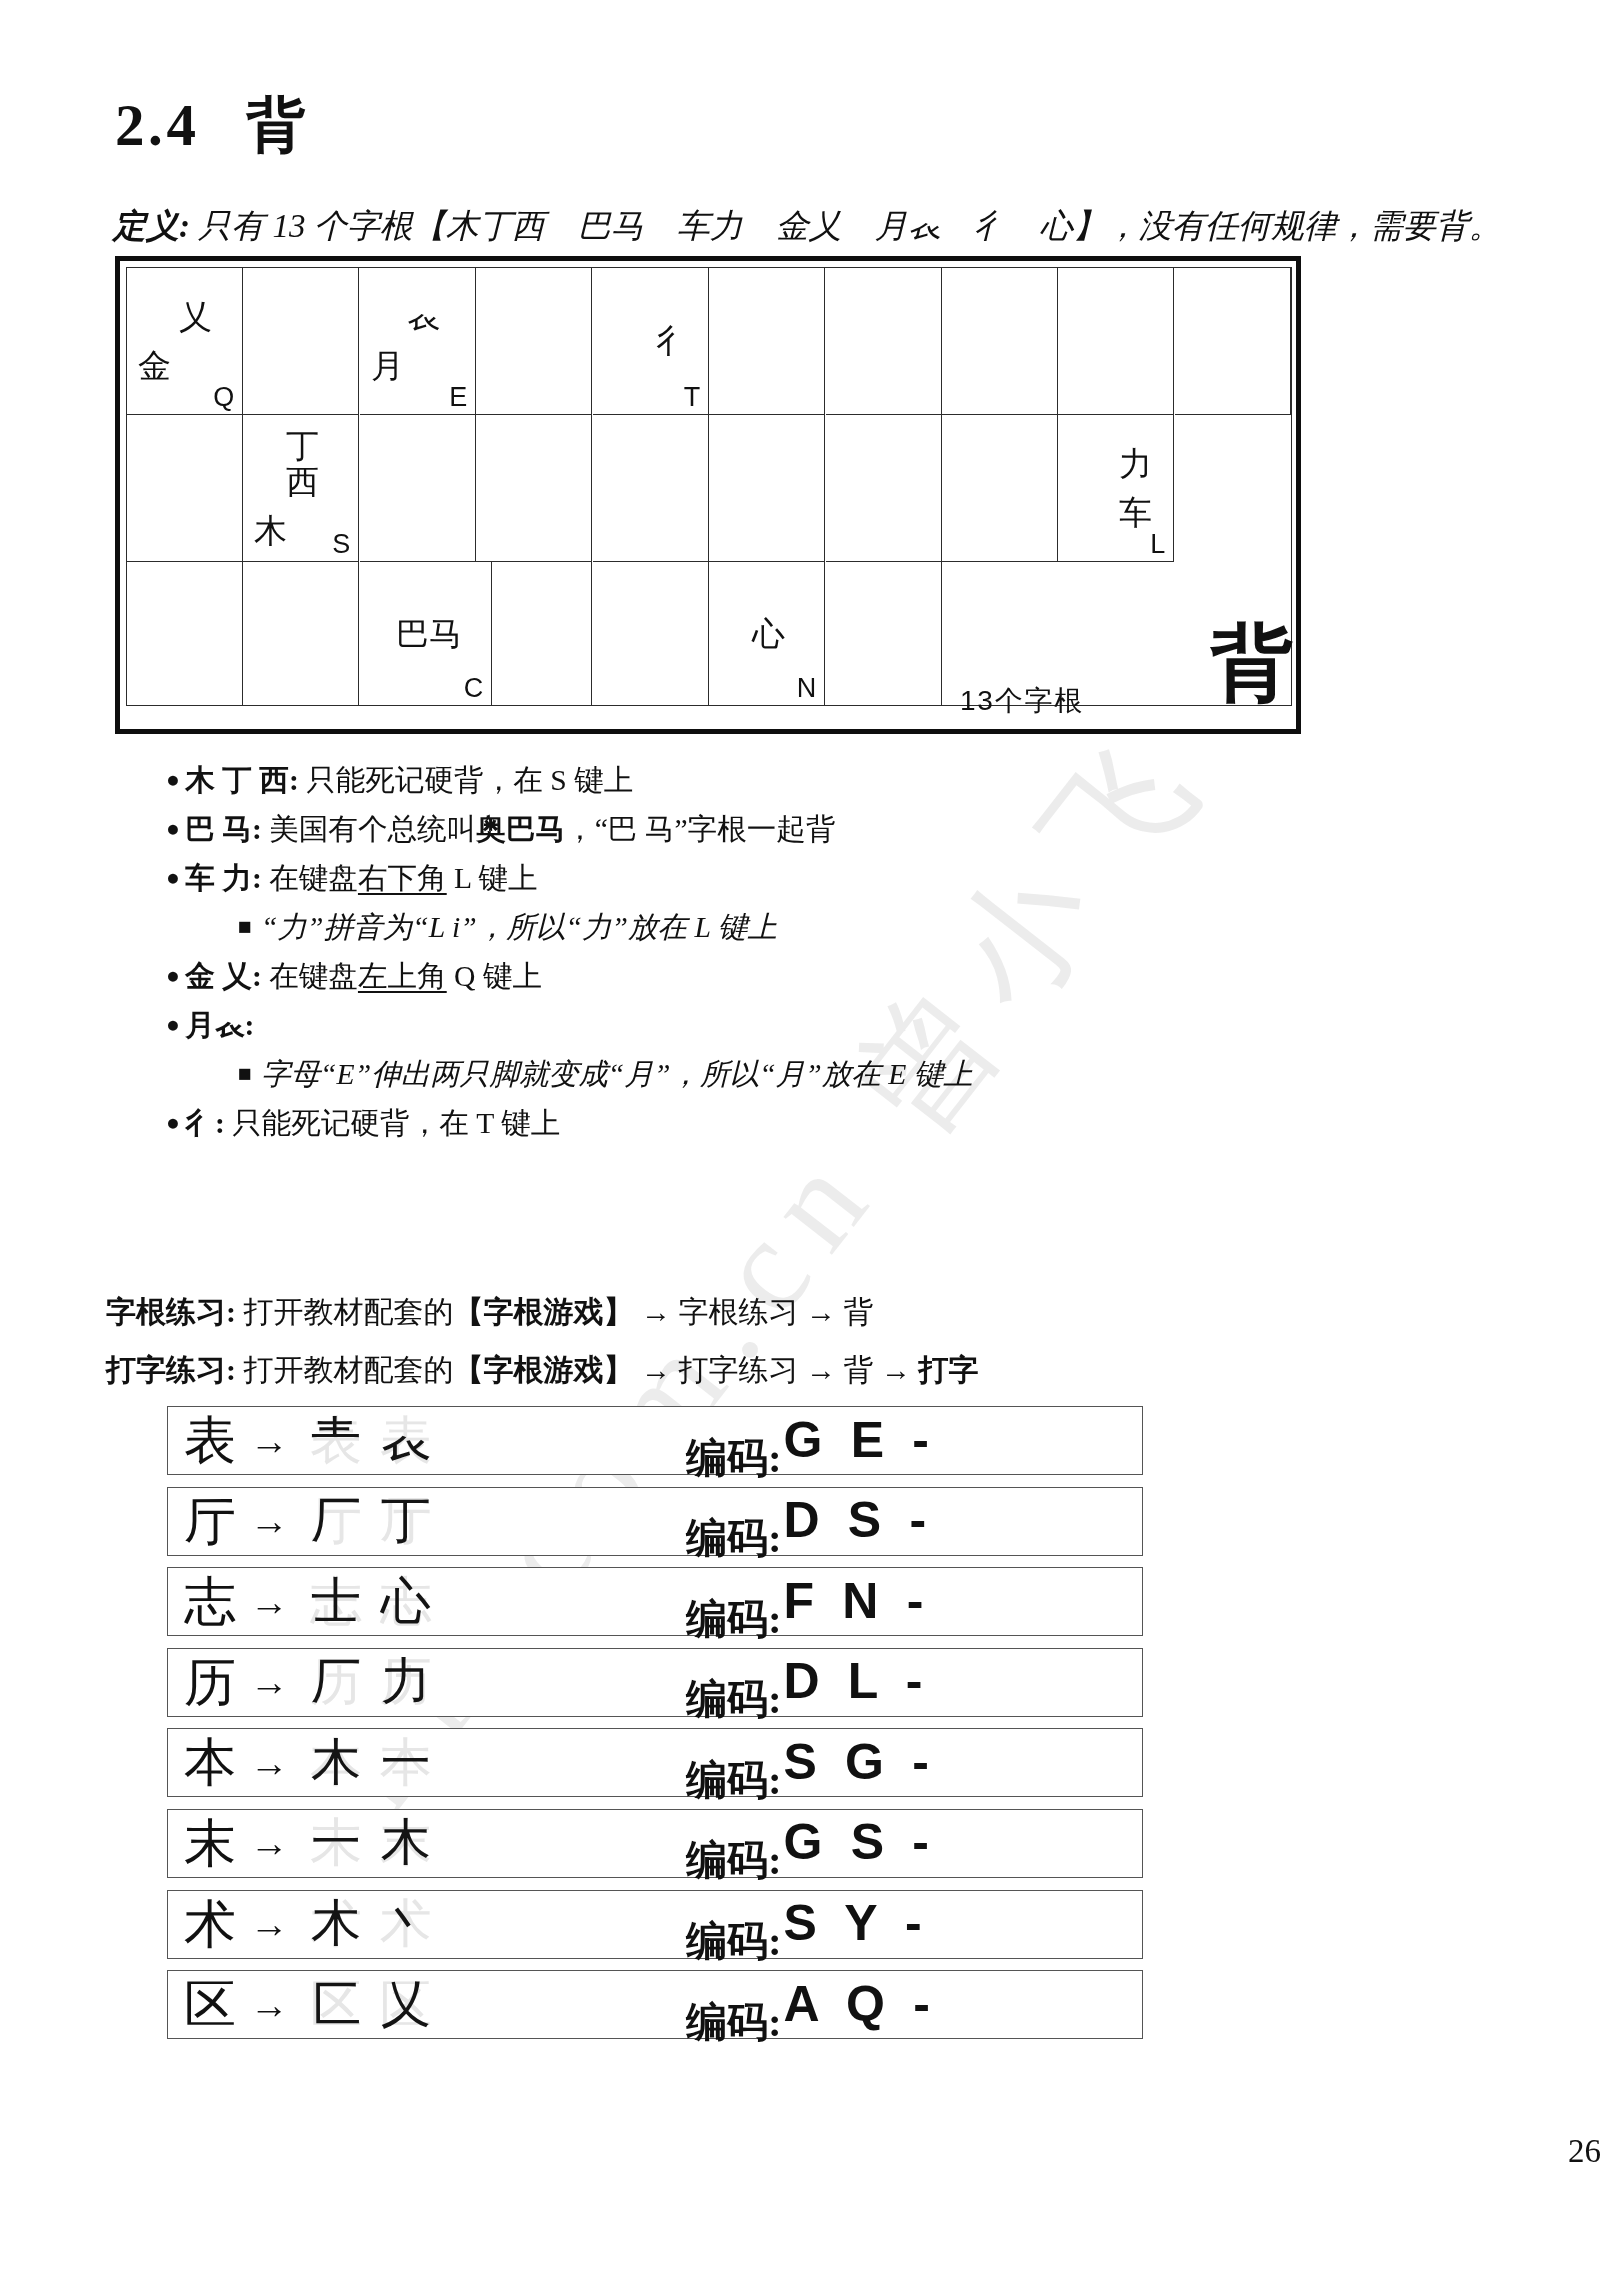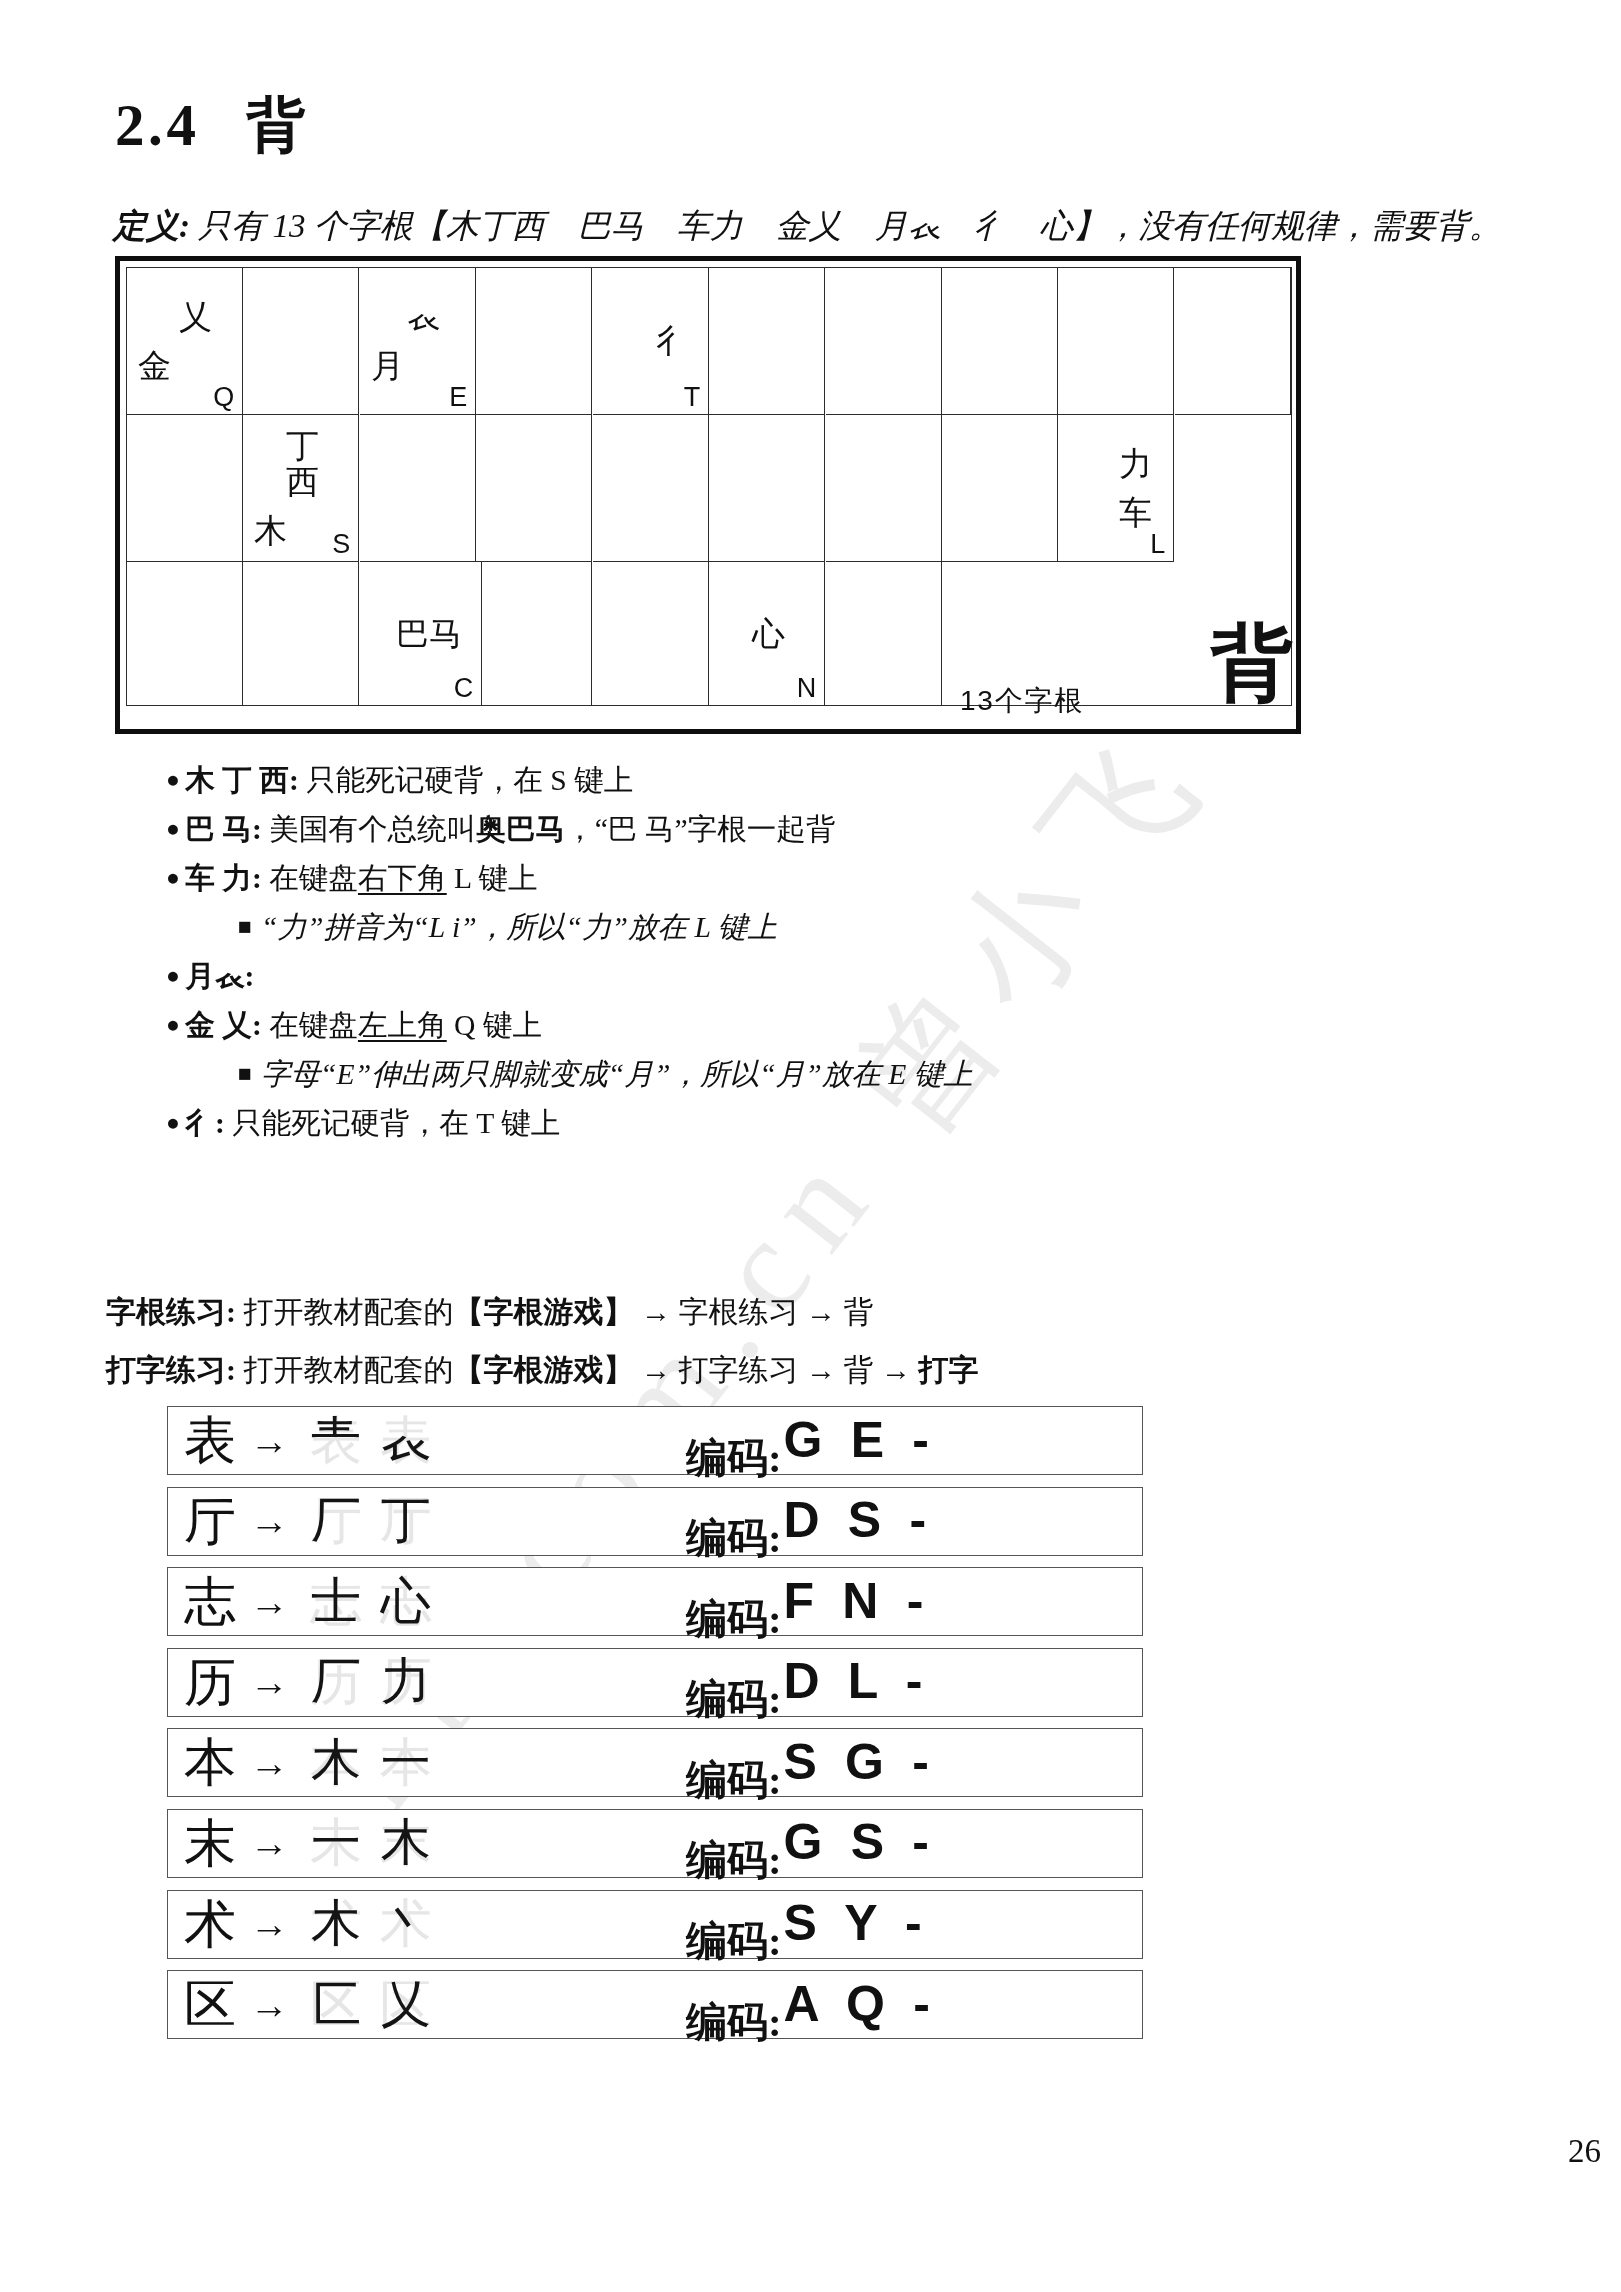--- a/index.html
+++ b/index.html
@@ -122,21 +122,21 @@
       <div class="cell" style="left: 815px; top: 147px; width: 116px; height: 147px;"></div>
       <div class="cell" style="left: 931px; top: 147px; width: 116px; height: 147px;">
         <div class="cell-roots">
           <span style="margin-left: 50px;">力</span>
           <span style="margin-left: 50px;">车</span>
         </div>
         <span class="key">L</span>
       </div>
       <div class="cell nob" style="left: 0px; top: 294px; width: 116px; height: 143px;"></div>
       <div class="cell nob" style="left: 116px; top: 294px; width: 116px; height: 143px;"></div>
-      <div class="cell nob" style="left: 233px; top: 294px; width: 122px; height: 143px;">
+      <div class="cell nob" style="left: 233px; top: 294px; width: 132px; height: 143px;">
         <div class="cell-roots">
           <span style="margin-left: 25px;">巴马</span>
         </div>
         <span class="key">C</span>
       </div>
       <div class="cell nob" style="left: 349px; top: 294px; width: 116px; height: 143px;"></div>
       <div class="cell nob" style="left: 466px; top: 294px; width: 116px; height: 143px;"></div>
       <div class="cell nob" style="left: 582px; top: 294px; width: 116px; height: 143px;">
         <div class="cell-roots">
           <span style="margin-left: 32px;">心</span>
@@ -147,22 +147,22 @@
     </div>
   <div class="kb-note">13个字根</div>
   <div class="kb-big">背</div>
 </div>
 
 <div class="abs bullets" id="bullets">
     <div class="bi"><span class="mk">●</span><b>木 丁 西:</b><span> 只能死记硬背，在 S 键上</span></div>
     <div class="bi"><span class="mk">●</span><b>巴 马:</b><span> 美国有个总统叫</span><span class="seg-bold">奥巴马</span><span>，“巴 马”字根一起背</span></div>
     <div class="bi"><span class="mk">●</span><b>车 力:</b><span> 在键盘</span><span class="seg-underline">右下角</span><span> L 键上</span></div>
     <div class="sub"><span class="mk2">■</span><span>“力”拼音为“L i”，所以“力”放在 L 键上</span></div>
+    <div class="bi"><span class="mk">●</span><b>金 乂:</b><span> 在键盘</span><span class="seg-underline">左上角</span><span> Q 键上</span></div>
     <div class="bi"><span class="mk">●</span><b>月𧘇:</b></div>
-    <div class="bi"><span class="mk">●</span><b>金 乂:</b><span> 在键盘</span><span class="seg-underline">左上角</span><span> Q 键上</span></div>
     <div class="sub"><span class="mk2">■</span><span>字母“E”伸出两只脚就变成“月”，所以“月”放在 E 键上</span></div>
     <div class="bi"><span class="mk">●</span><b>彳:</b><span> 只能死记硬背，在 T 键上</span></div>
   </div>
 
 <div class="abs practice" id="practice">
     <p><b>字根练习:</b><span> 打开教材配套的</span><span class="seg-bold">【字根游戏】</span><span> → 字根练习 → 背</span></p>
     <p><b>打字练习:</b><span> 打开教材配套的</span><span class="seg-bold">【字根游戏】</span><span> → 打字练习 → 背 → </span><span class="seg-bold">打字</span></p>
   </div>
 
 <div class="abs rows" id="rows">

